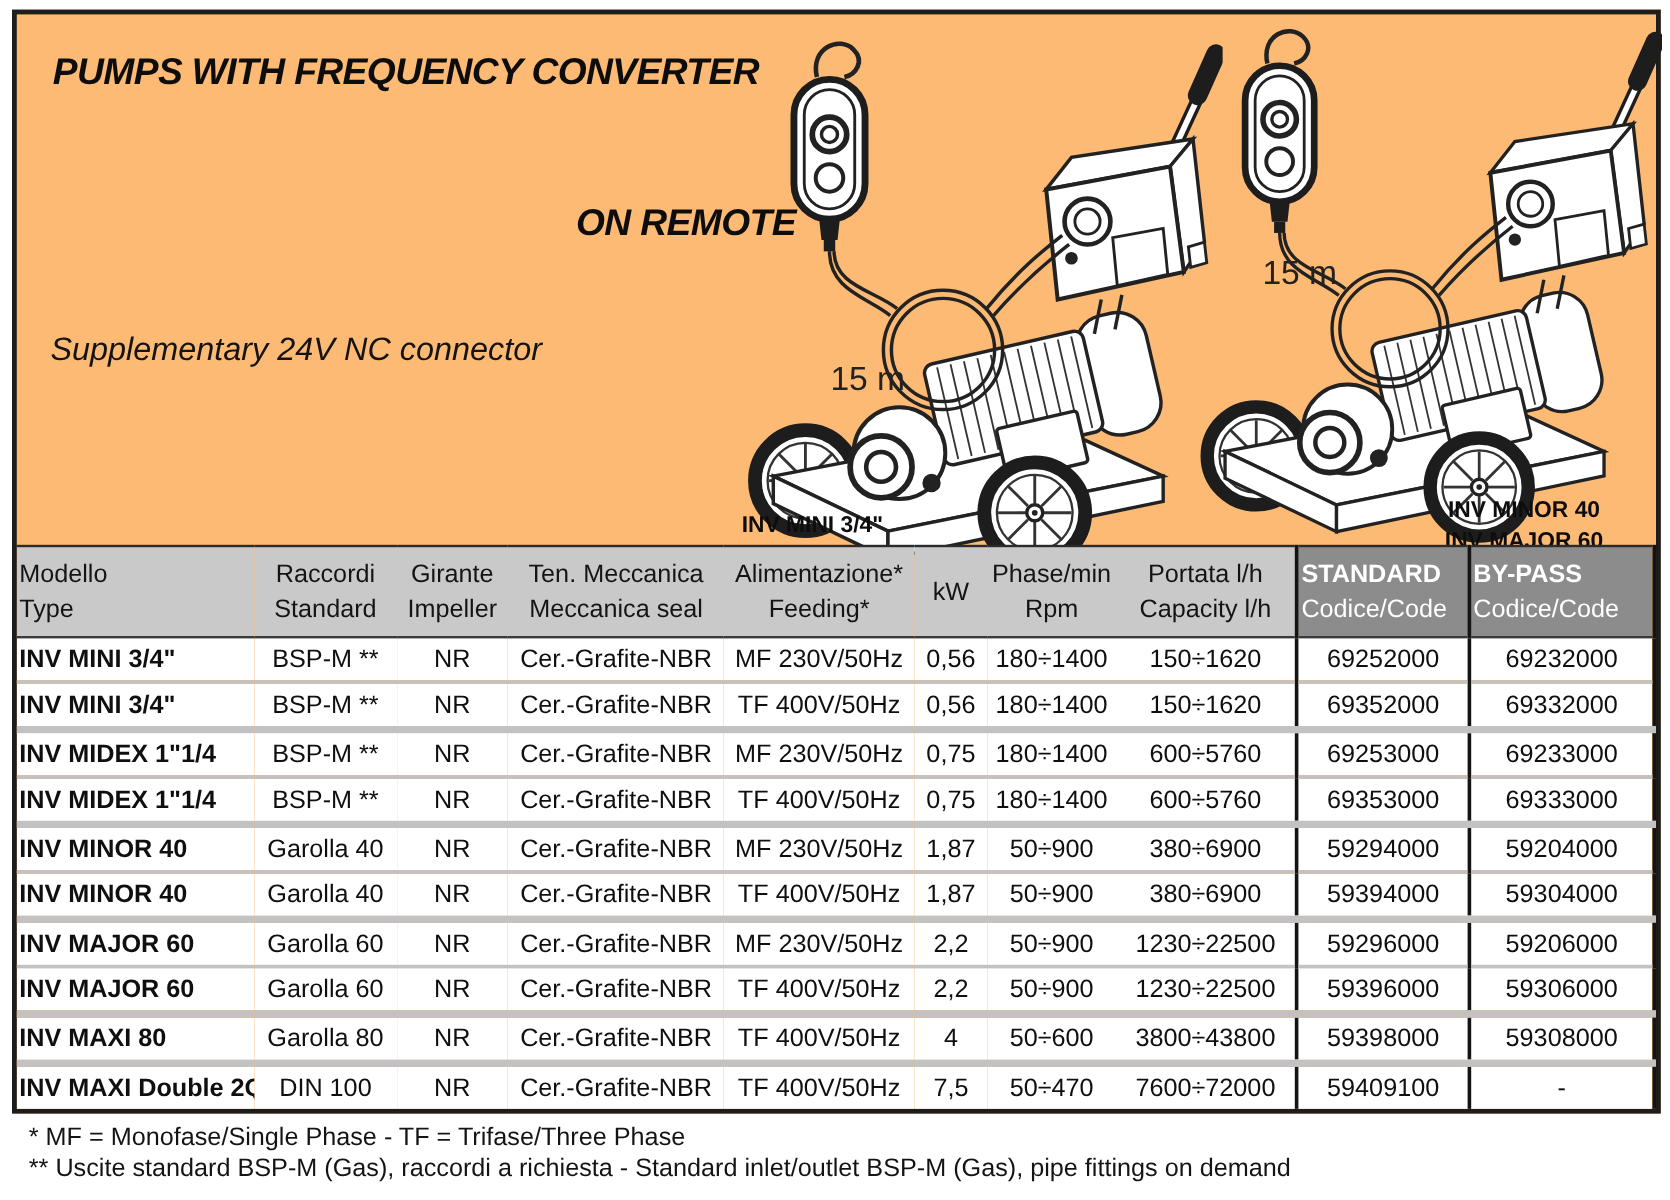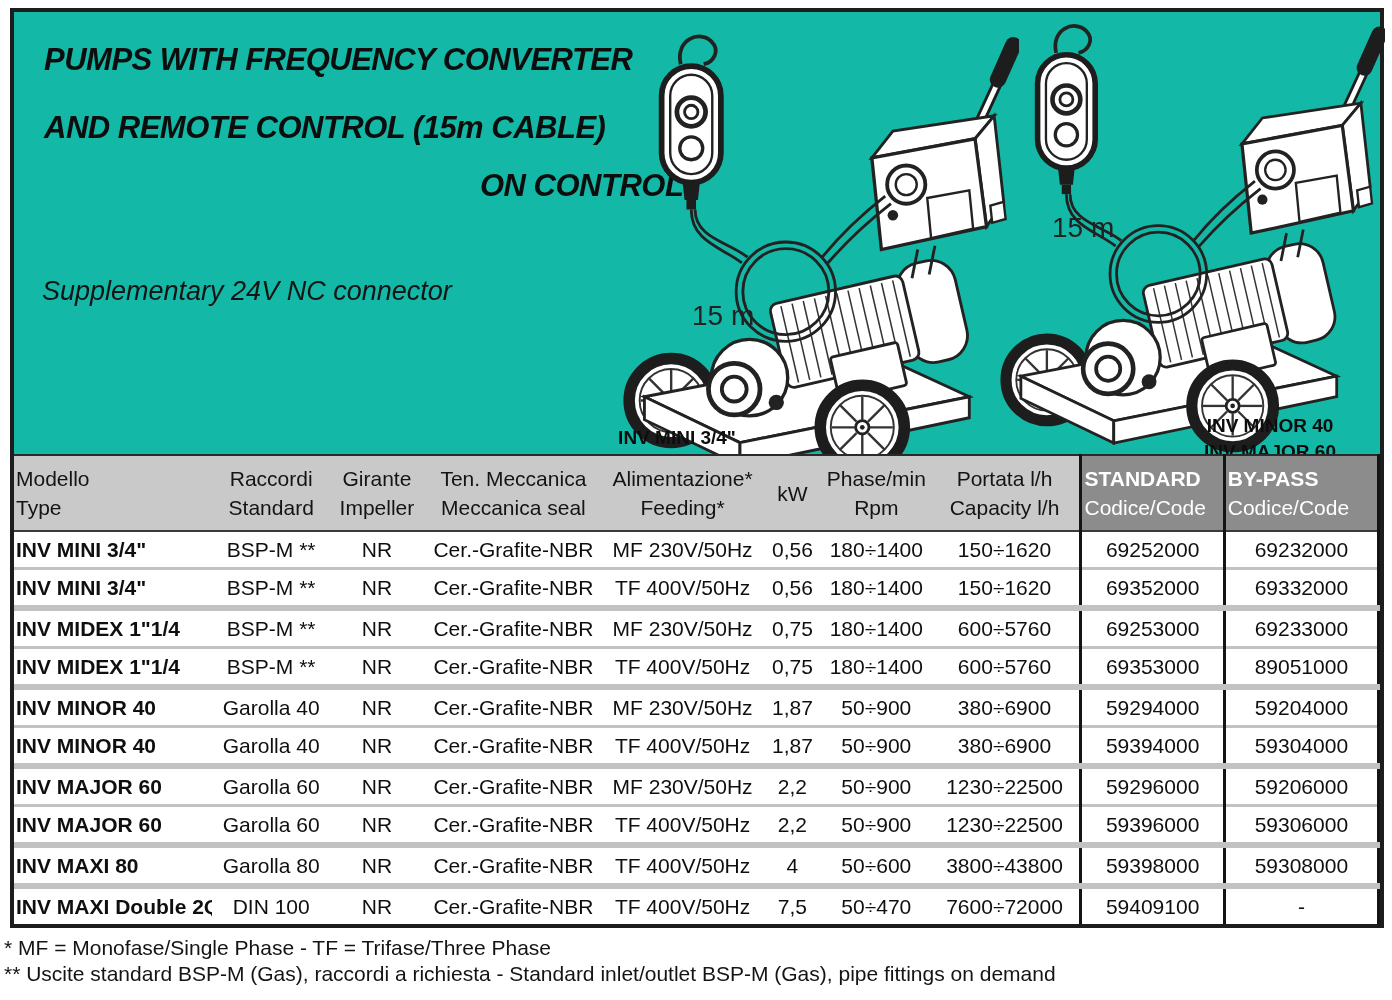--- a/index.html
+++ b/index.html
@@ -4,21 +4,21 @@
 <style>
   html,body{margin:0;padding:0;}
   body{
     width:1392px;height:1000px;position:relative;overflow:hidden;
     background:#ffffff;color:#111;
     font-family:"Liberation Sans", sans-serif;
     -webkit-font-smoothing:antialiased;
   }
   .frame{
     position:absolute;left:10px;top:8px;width:1366px;height:912px;
-    border:4px solid #1d1d1d;background:#14b8a6;
+    border:4px solid #1d1d1d;background:#fdba74;
   }
   
   .title{
     position:absolute;font-weight:bold;font-style:italic;
     font-size:31px;letter-spacing:-0.5px;white-space:nowrap;color:#0d0d0d;
   }
   .title-1{left:30px;top:30px;}
   .title-2{left:30px;top:98px;}
   .title-3{left:466px;top:156px;}
   .subtitle{
@@ -60,21 +60,21 @@
   tbody td{
     height:35px;background:#fff;font-size:21px;text-align:center;color:#0f0f0f;
   }
   tbody tr{border-top:3px solid #c2c2c2;}
   tbody tr.group-start{border-top:6px solid #c2c2c2;}
   tbody tr:first-child{border-top:none;}
   td.col-model{text-align:left;padding-left:10px;font-weight:bold;}
   .code-col{border-left:3px solid #141414;}
   .code-col-last{border-right:3px solid #141414;}
   
-  .footnote{position:absolute;left:4px;font-size:21px;color:#141414;white-space:nowrap;}
+  .footnote{position:absolute;left:24px;font-size:21px;color:#141414;white-space:nowrap;}
   .footnote-1{top:936px;}
   .footnote-2{top:962px;}
 </style>
 </head>
 <body>
 
 <svg width="0" height="0" style="position:absolute">
   <defs>
     <symbol id="pump-unit" viewBox="0 0 450 480">
 
@@ -182,22 +182,21 @@
         <path d="M244,246 C270,214 292,196 310,182"></path>
         <path d="M250,252 C276,222 298,204 316,190"></path>
       </g>
     </symbol>
   </defs>
 </svg>
 
 <div class="frame">
 
   <div class="title title-1">PUMPS WITH FREQUENCY CONVERTER</div>
-  <div class="title title-2">AND REMOTE CONTROL (15m CABLE)</div>
-  <div class="title title-3">ON CONTROL</div>
+  <div class="title title-3">ON REMOTE</div>
 
   <div class="subtitle subtitle-1">Supplementary 24V NC connector</div>
 
   <svg class="illu illu-left" viewBox="0 0 450 480">
     <use href="#pump-unit"></use>
   </svg>
   <svg class="illu illu-right" viewBox="0 0 450 480">
     <use href="#pump-unit"></use>
   </svg>
 
@@ -310,21 +309,21 @@
         <tr>
           <td class="col-model">INV MIDEX 1"1/4</td>
           <td>BSP-M **</td>
           <td>NR</td>
           <td>Cer.-Grafite-NBR</td>
           <td>TF 400V/50Hz</td>
           <td>0,75</td>
           <td>180÷1400</td>
           <td>600÷5760</td>
           <td class="code-col">69353000</td>
-          <td class="code-col code-col-last">89051000</td>
+          <td class="code-col code-col-last">69333000</td>
         </tr>
         <tr class="group-start">
           <td class="col-model">INV MINOR 40</td>
           <td>Garolla 40</td>
           <td>NR</td>
           <td>Cer.-Grafite-NBR</td>
           <td>MF 230V/50Hz</td>
           <td>1,87</td>
           <td>50÷900</td>
           <td>380÷6900</td>

